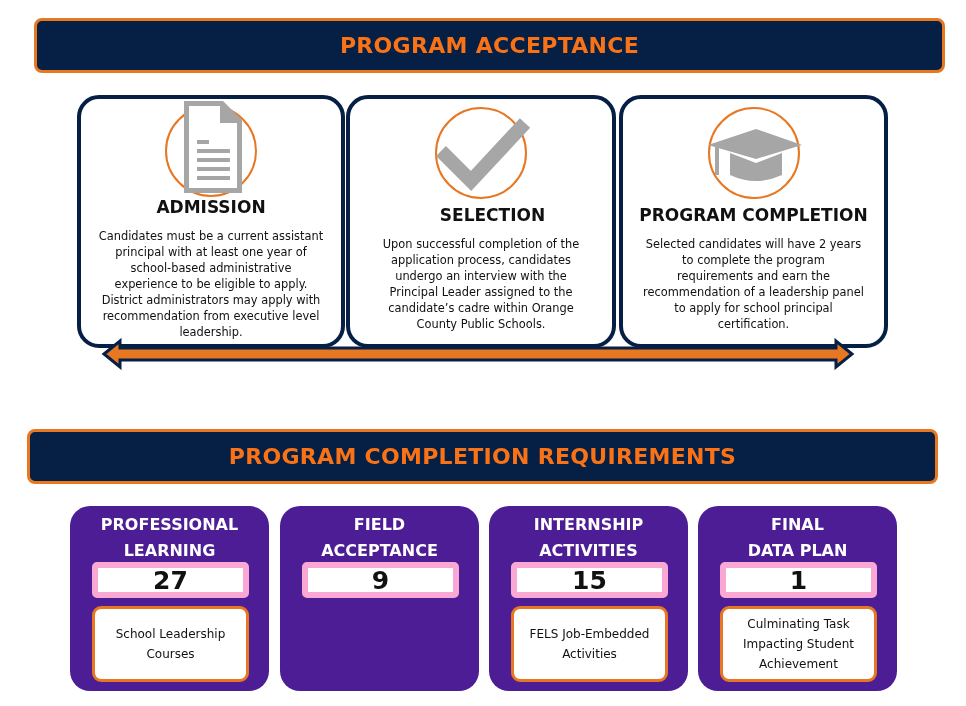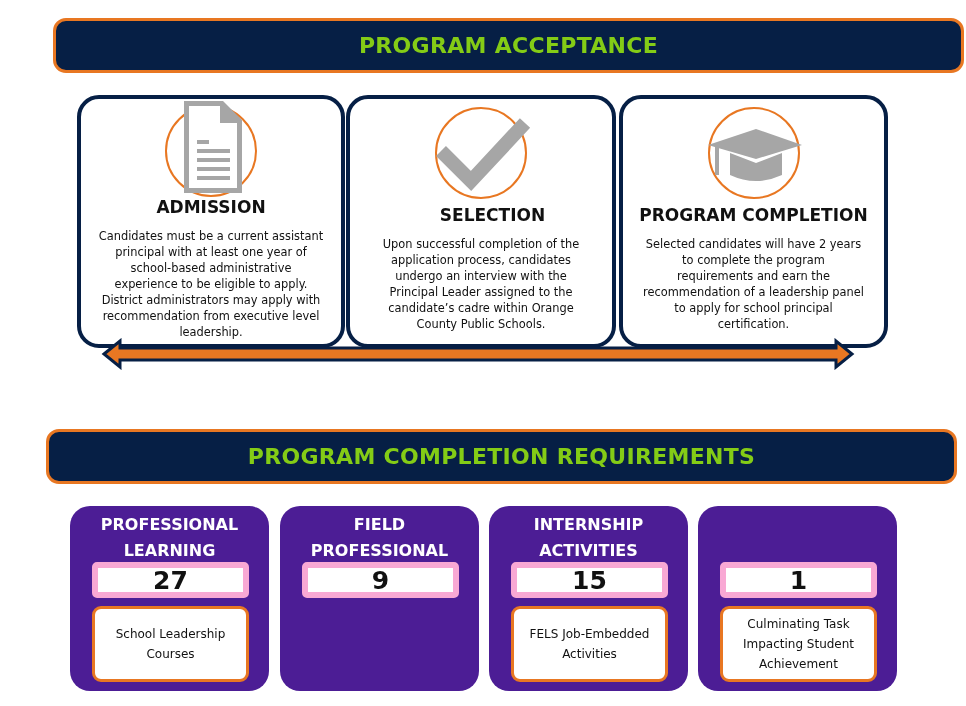--- a/index.html
+++ b/index.html
@@ -5,29 +5,28 @@
     html, body { margin: 0; padding: 0; }
     body {
       width: 966px; height: 706px; position: relative; overflow: hidden;
       background: #ffffff;
       font-family: "Liberation Sans", "DejaVu Sans", sans-serif;
     }
     .banner {
       position: absolute;
       background: #061f45;
       border: 3px solid #e87722;
-      border-radius: 13px;
-      box-sizing: border-box;
-      color: #84cc16;
+      border-radius: 8px;
+      box-sizing: border-box;
+      color: #f97316;
       font-family: "DejaVu Sans", sans-serif;
       font-weight: bold;
       font-size: 22px;
       display: flex; align-items: center; justify-content: center;
       letter-spacing: 0.3px;
-      margin-left: 19px;
     }
     #banner-top { left: 34px; top: 18px; width: 911px; height: 55px; }
     #banner-bottom { left: 27px; top: 429px; width: 911px; height: 55px; }
 
     .stage-card {
       position: absolute;
       top: 95px; height: 253px;
       background: #ffffff;
       border: 4px solid #061f45;
       border-radius: 22px;
@@ -196,30 +195,32 @@
 <div id="req-0" class="req-card">
   <div class="req-title">PROFESSIONAL
 LEARNING</div>
   <div class="req-count">27</div>
   <div class="req-desc">School Leadership
 Courses</div>
 </div>
 
 <div id="req-1" class="req-card">
   <div class="req-title">FIELD
-PROFESSIONAL</div>
+ACCEPTANCE</div>
   <div class="req-count">9</div>
 </div>
 
 <div id="req-2" class="req-card">
   <div class="req-title">INTERNSHIP
 ACTIVITIES</div>
   <div class="req-count">15</div>
   <div class="req-desc">FELS Job-Embedded
 Activities</div>
 </div>
 
 <div id="req-3" class="req-card">
+  <div class="req-title">FINAL
+DATA PLAN</div>
   <div class="req-count">1</div>
   <div class="req-desc">Culminating Task
 Impacting Student
 Achievement</div>
 </div>
 
 </body></html>

